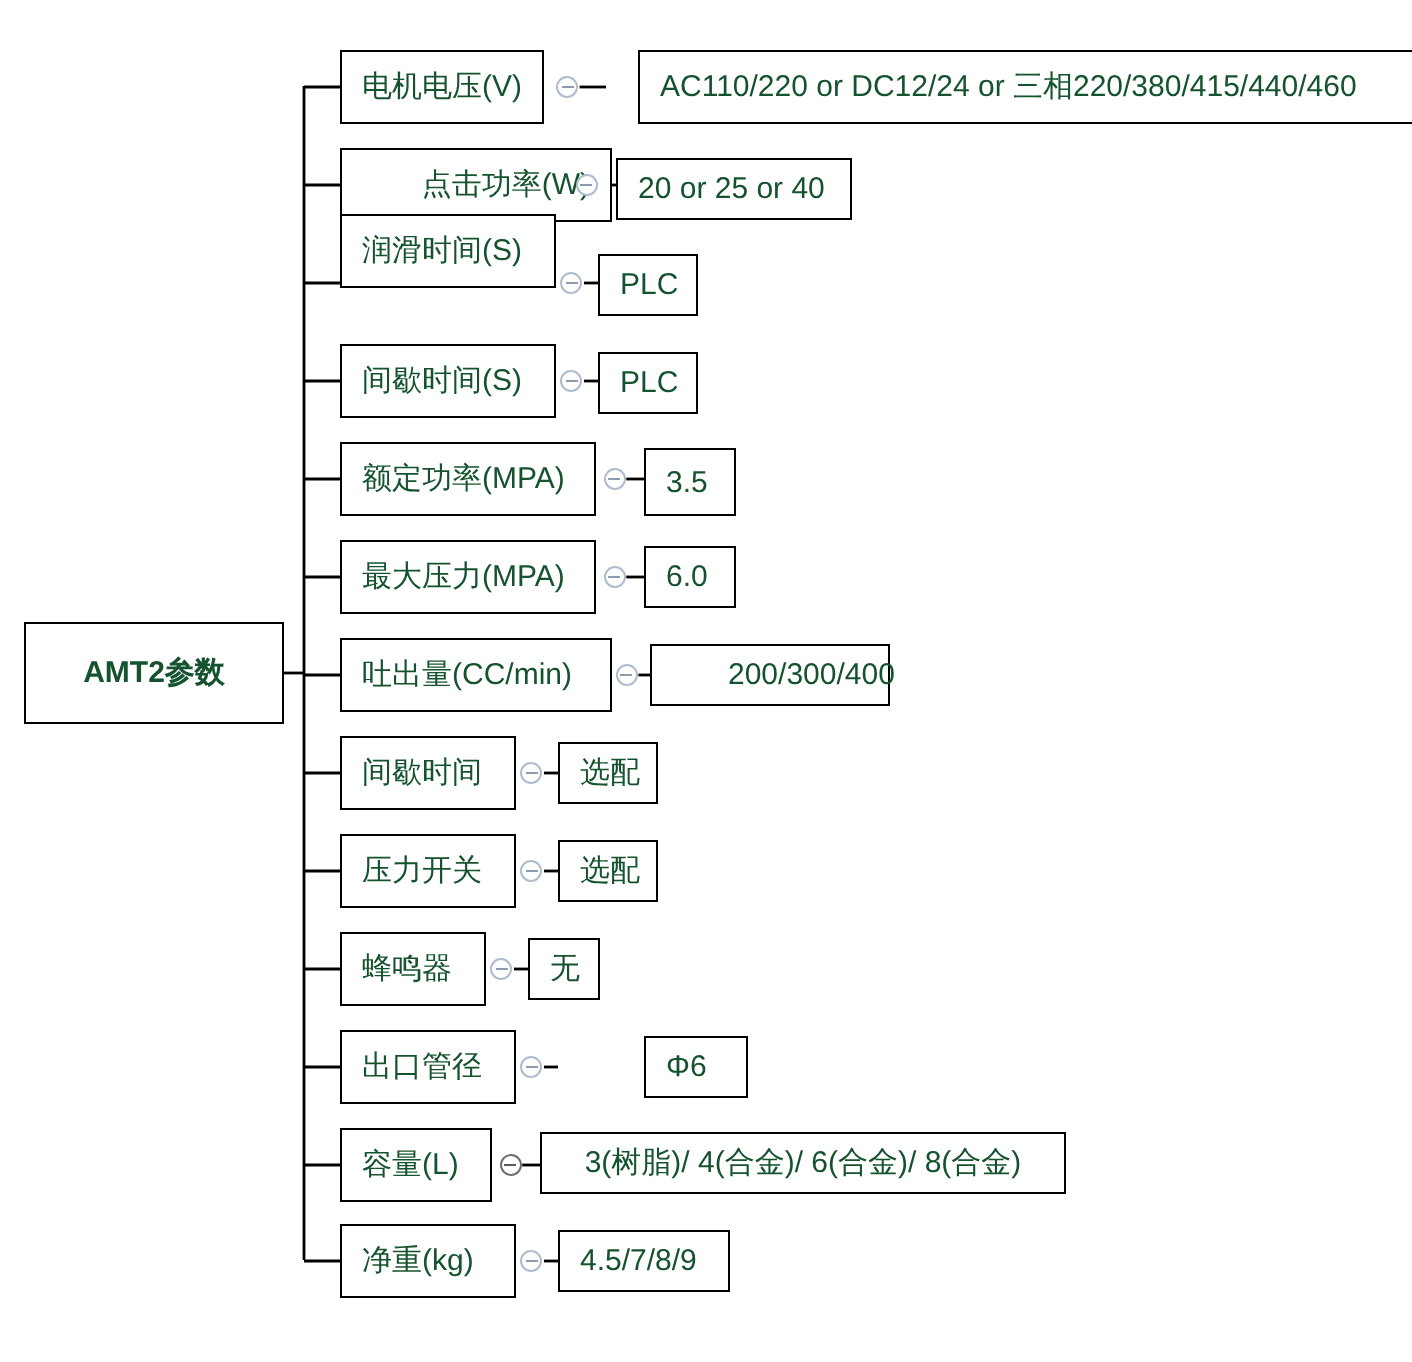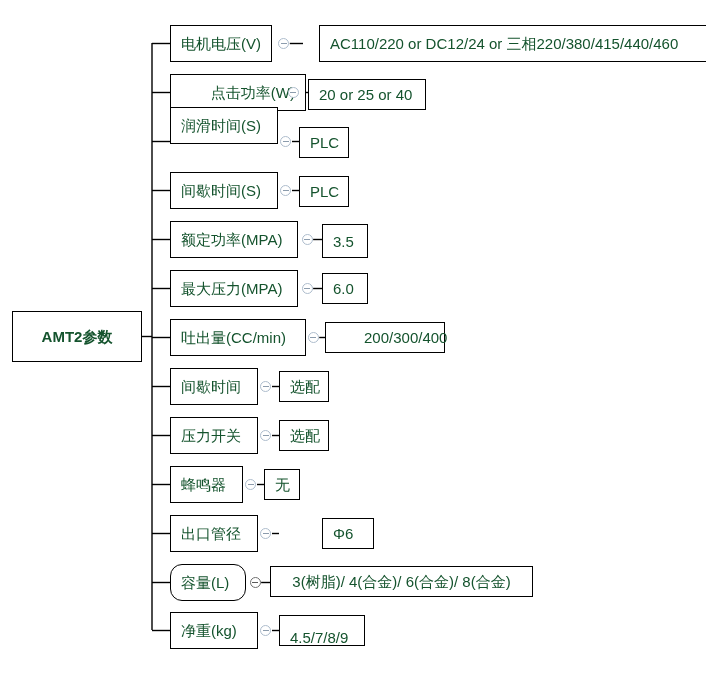--- a/index.html
+++ b/index.html
@@ -165,28 +165,28 @@
       <div class="node" style="left: 264px; top: 469px; width: 36px; height: 31px;">
         <span class="txt">无</span>
       </div>
       <div class="node" style="left: 170px; top: 515px; width: 88px; height: 37px;">
         <span class="txt">出口管径</span>
       </div>
       <div class="toggle" style="left: 260.48px; top: 528px;"></div>
       <div class="node" style="left: 279px; top: 518px; width: 52px; height: 31px; margin-left: 43px;">
         <span class="txt">Φ6</span>
       </div>
-      <div class="node" style="left: 170px; top: 564px; width: 76px; height: 37px; border-radius: 12px;">
+      <div class="node" style="left: 170px; top: 564px; width: 76px; height: 37px;">
         <span class="txt">容量(L)</span>
       </div>
       <div class="toggle dark" style="left: 249.62px; top: 577px;"></div>
       <div class="node" style="left: 270px; top: 566px; width: 263px; height: 31px; justify-content: center;">
         <span class="txt">3(树脂)/ 4(合金)/ 6(合金)/ 8(合金)</span>
       </div>
       <div class="node" style="left: 170px; top: 612px; width: 88px; height: 37px;">
         <span class="txt">净重(kg)</span>
       </div>
       <div class="toggle" style="left: 260.48px; top: 625px;"></div>
-      <div class="node" style="left: 279px; top: 615px; width: 86px; height: 31px; align-items: flex-end;">
+      <div class="node" style="left: 279px; top: 615px; width: 86px; height: 31px;">
         <span class="txt">4.5/7/8/9</span>
       </div>
     </div>
 </div>
 
 </body></html>

